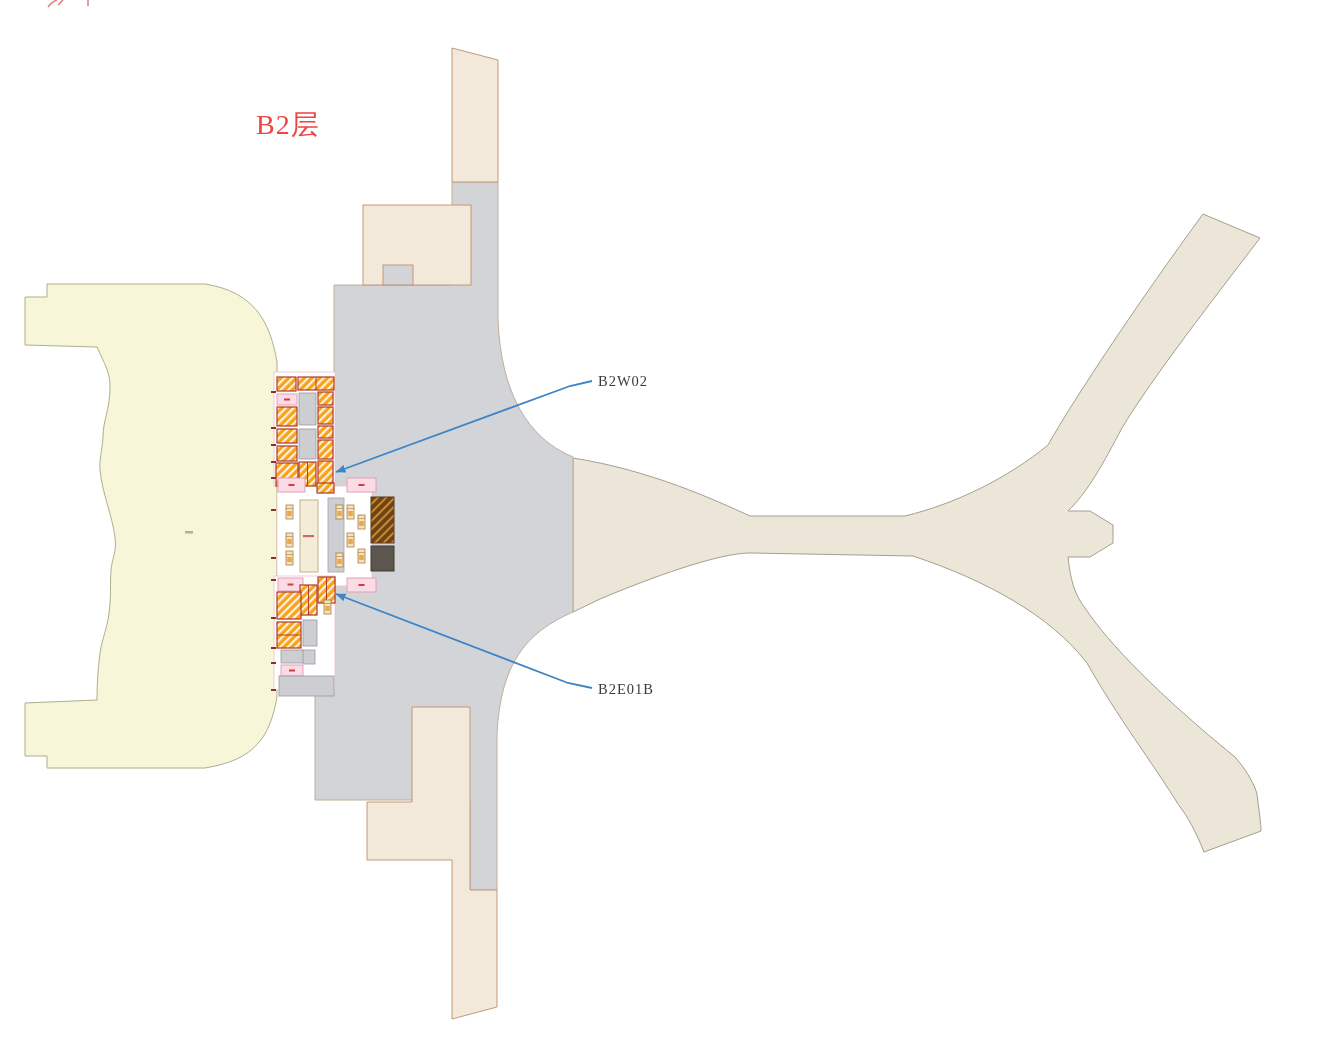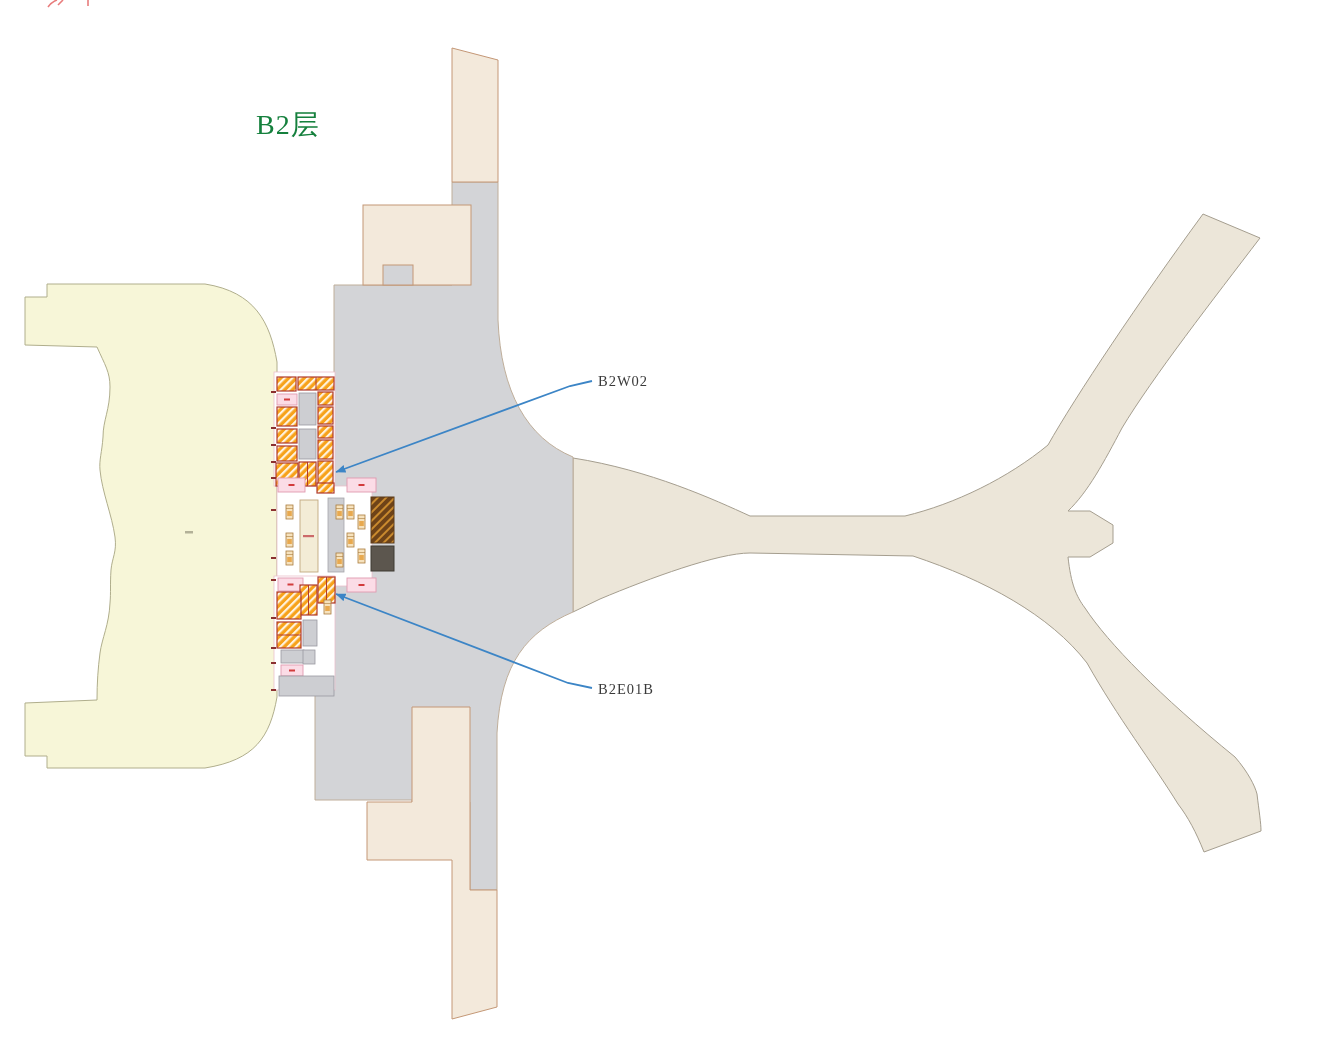--- a/index.html
+++ b/index.html
@@ -150,15 +150,15 @@
       <path d="M88,0 L88,6"></path>
     </g>
 
     <polyline fill="none" stroke-width="1.8" marker-end="url(#arrowBlue)" points="592,381 570,386 336,472" stroke="#3c85c6"></polyline>
     <polyline fill="none" stroke-width="1.8" marker-end="url(#arrowBlue)" points="592,688 568,683 336,594" stroke="#3c85c6"></polyline>
 
     <text class="callout-label" x="598" y="386">B2W02</text>
     <text class="callout-label" x="598" y="694">B2E01B</text>
   </svg>
 
-  <div class="floor-title" style="color: #15803d;">B2层</div>
+  <div class="floor-title" style="color: #ef4444;">B2层</div>
 
 </div>
 
 </body></html>

